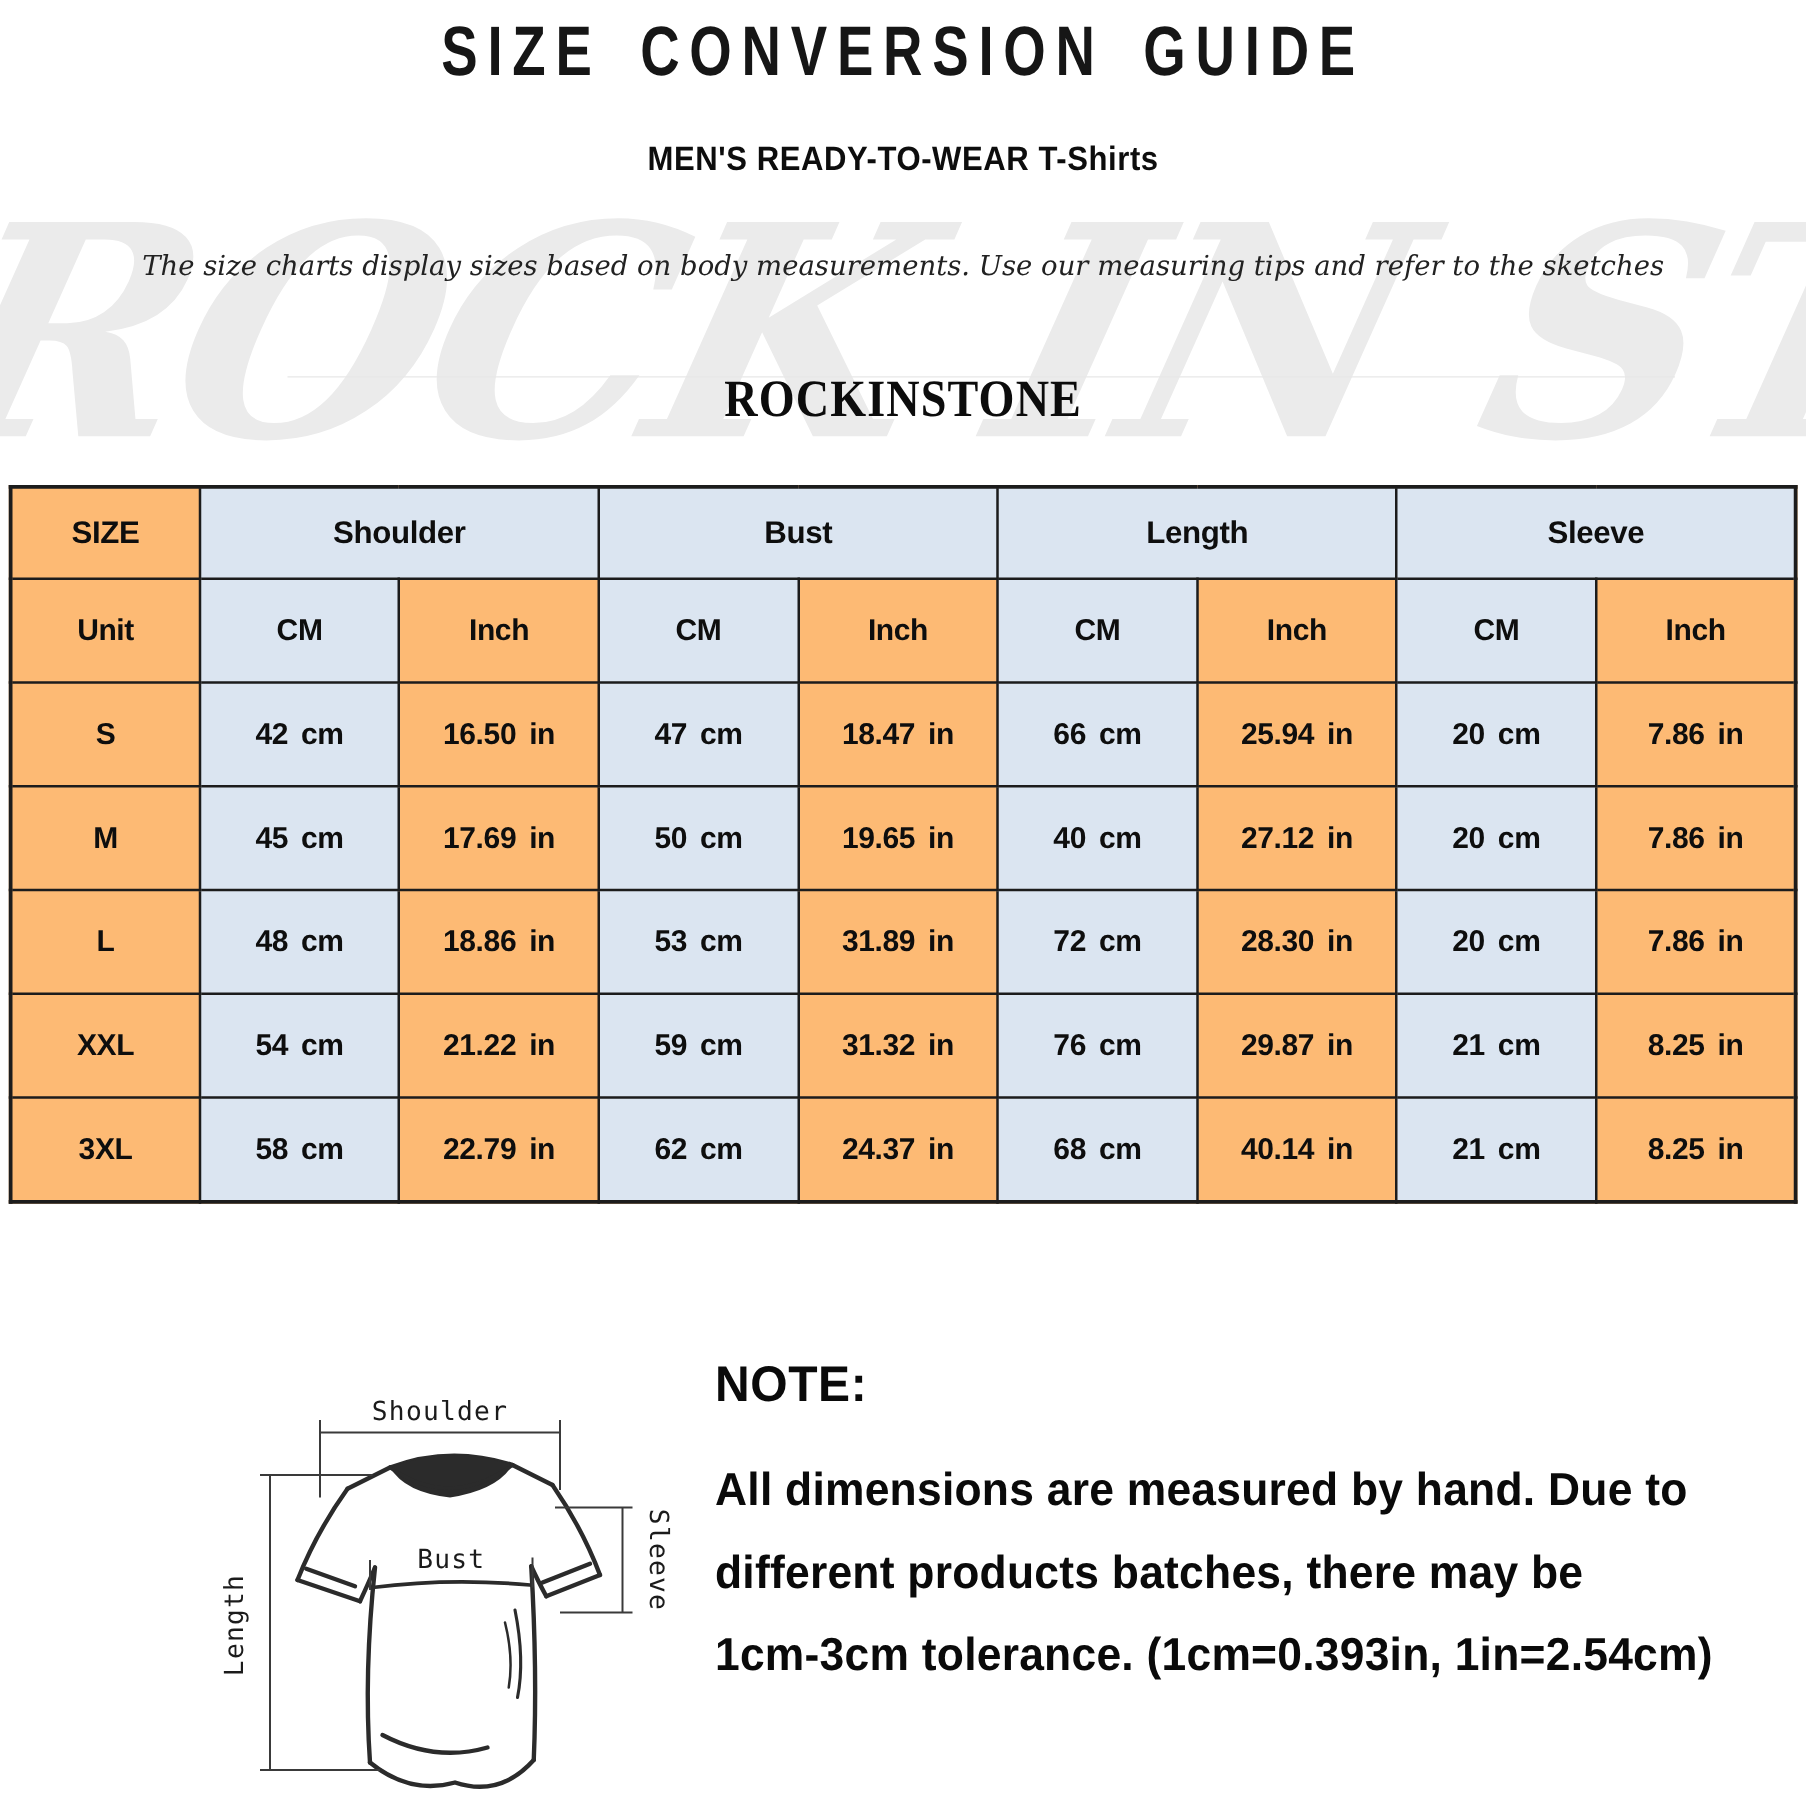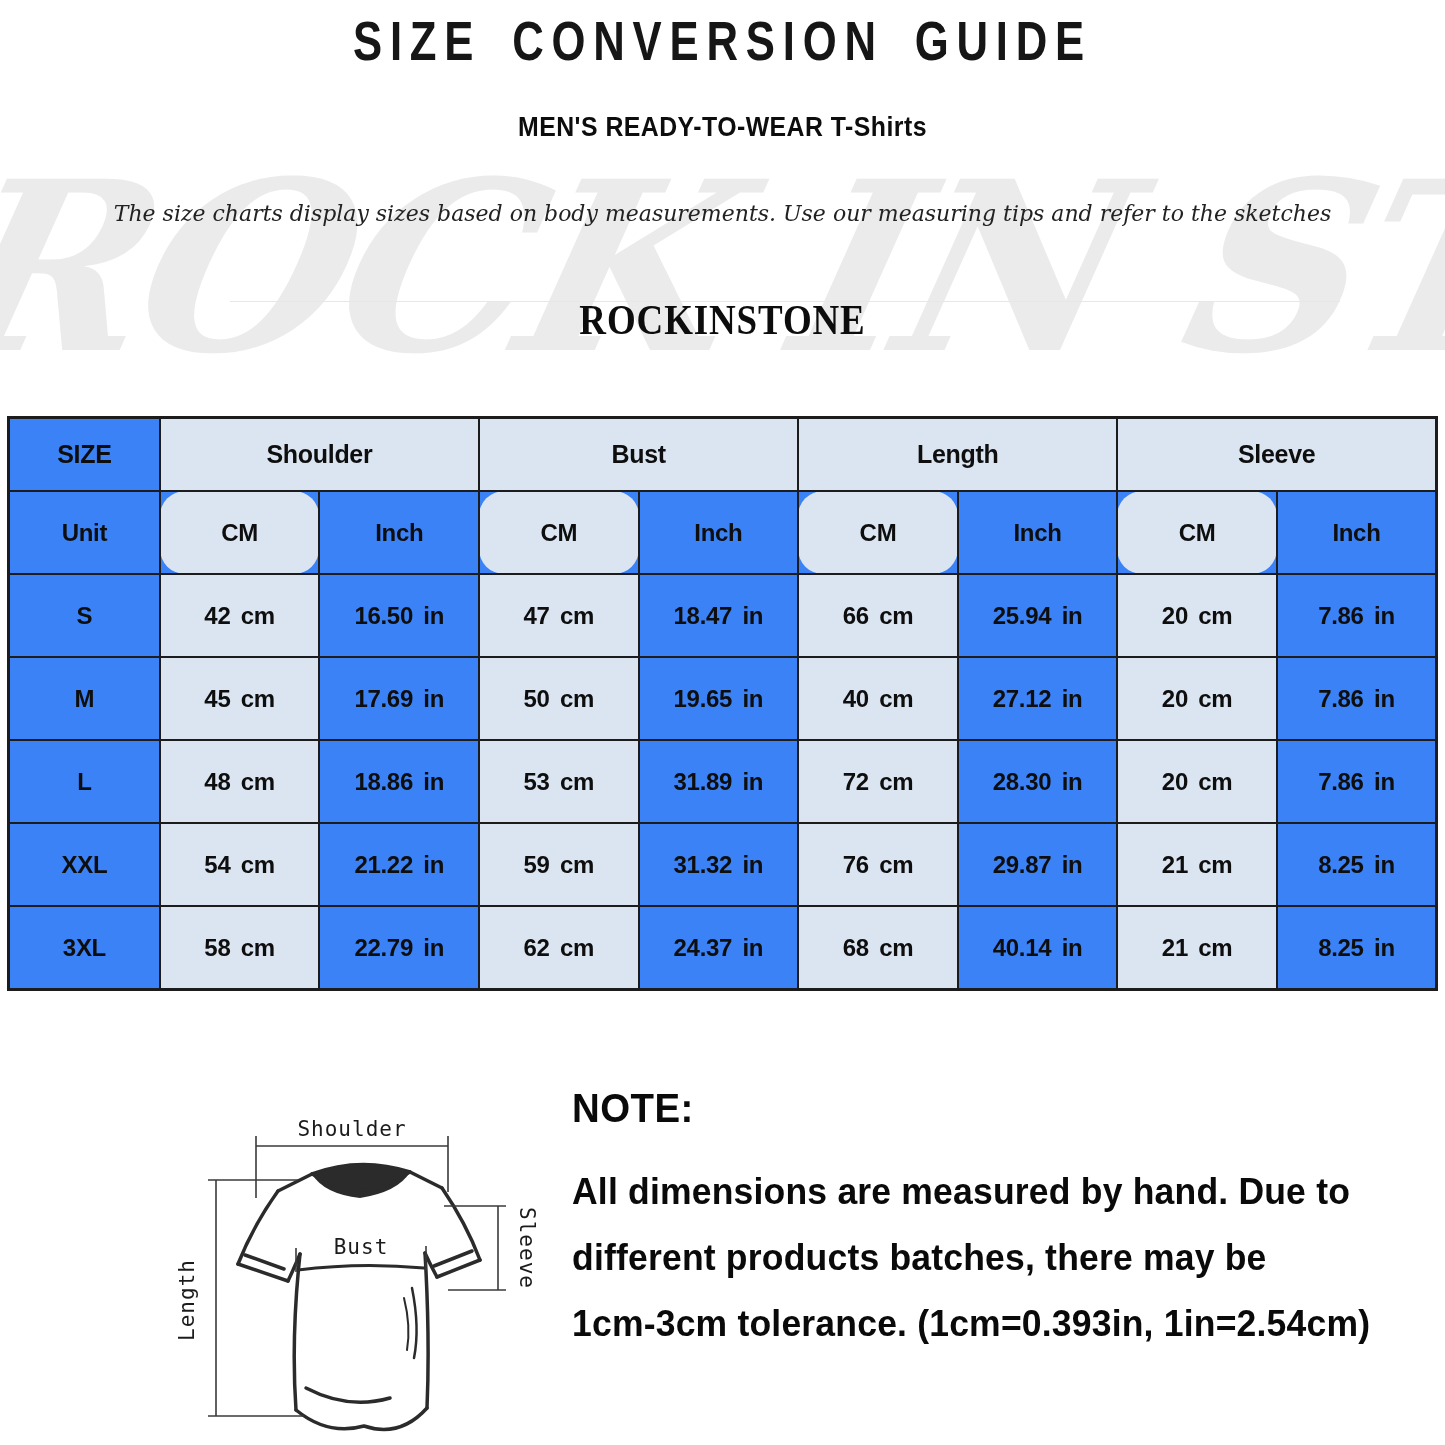--- a/index.html
+++ b/index.html
@@ -23,26 +23,26 @@
              transform:skewX(-14deg) scaleX(1.02);letter-spacing:-8px;z-index:0;}
   .faintline{position:absolute;top:301px;left:230px;width:1110px;height:1px;
              background:#e7e7e7;z-index:1;}
   .brand{position:absolute;top:296px;left:0;width:100%;text-align:center;
          font-family:"Liberation Serif",serif;font-weight:bold;font-size:42px;
          letter-spacing:1px;transform:scaleX(0.88);color:#0c0c0c;z-index:2;white-space:nowrap;}
 
   
   .tblwrap{position:absolute;top:388px;left:7px;width:1431px;z-index:2;}
   table.sizes{border-collapse:collapse;width:100%;table-layout:fixed;
-              background:#3b82f6;border:3px solid #1c1c1c;margin-top:28px;}
+              background:#fdba74;border:3px solid #1c1c1c;}
   table.sizes td{border:2px solid #1c1c1c;text-align:center;vertical-align:middle;
                  font-weight:bold;color:#0e0e0e;padding:0;white-space:nowrap;
                  letter-spacing:-0.3px;word-spacing:4px;}
   .hrow1 td{height:71px;font-size:25px;}
-  .hrow2 td{height:81px;font-size:24px;border-top-width:3px;border-radius:25px;}
+  .hrow2 td{height:81px;font-size:24px;border-top-width:3px;}
   .drow td{height:81px;font-size:24px;border-top-width:3px;}
   td.blue{background:#dbe5f1;}
   col.c-size{width:10.6%;}
 
   
   .sketch{position:absolute;left:128px;top:1058px;z-index:2;}
   .note{position:absolute;left:572px;top:1086px;width:830px;z-index:2;
         font-weight:bold;color:#0a0a0a;transform:scaleX(0.96);transform-origin:left top;}
   .note .nh{font-size:40px;margin:0 0 28px 0;letter-spacing:0.5px;}
   .note .nl{font-size:37px;line-height:66px;margin:0;letter-spacing:0.2px;white-space:nowrap;}

